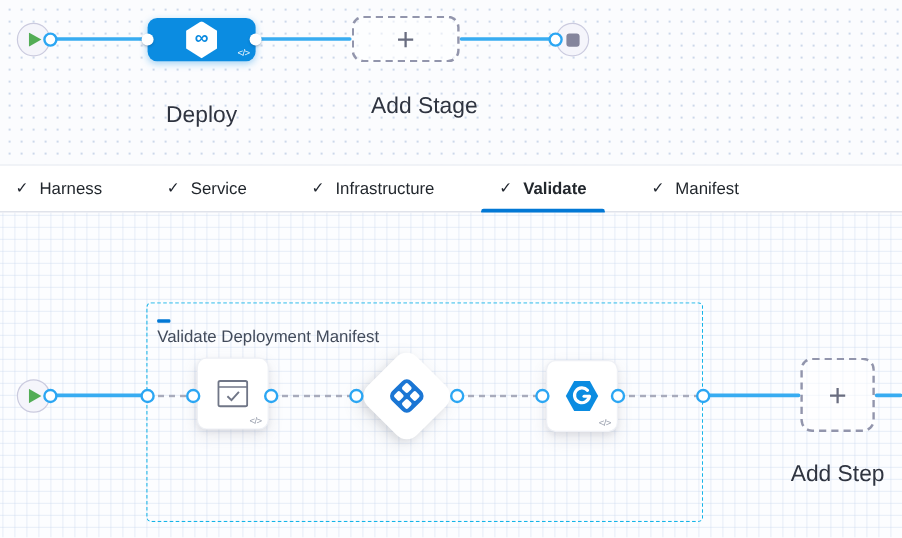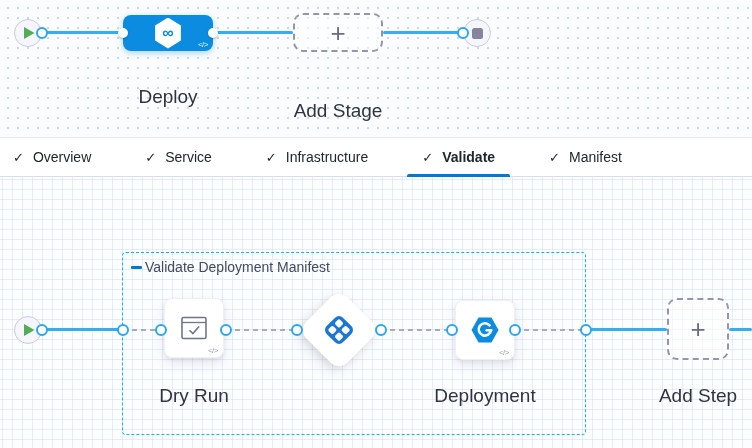--- a/index.html
+++ b/index.html
@@ -89,21 +89,21 @@
   }
   .hexagon span { font-size:16px; font-weight:700; color:#0a8ae0; line-height:1; }
   .deploy-node .code-badge { color:rgba(255,255,255,.92); }
 
   
   .group-box {
     position:absolute; left:122px; top:75px; width:464px; height:183px;
     border:1px dashed #14b4e8; border-radius:4px; z-index:0;
   }
   .group-label { position:absolute; left:131px; top:82px; display:flex;
-    align-items:flex-start; gap:3px; z-index:2; }
+    align-items:flex-start; gap:3px; z-index:2;flex-direction:column; }
   .collapse-dash { width:11px; height:3px; background:#0278d5; border-radius:1px;
     margin-top:7px; cursor:pointer; }
   .group-label .txt { font-size:14px; color:#424b5b; }
 
   .diamond {
     position:absolute; left:310px; top:124px; width:58px; height:58px;
     background:#fff; border-radius:12px; transform:rotate(45deg); z-index:3; cursor:pointer;
     box-shadow:0 3px 6px rgba(40,41,61,.07),0 6px 14px rgba(96,97,112,.16);
   }
   .diamond-inner { width:100%; height:100%; transform:rotate(-45deg);
@@ -132,32 +132,32 @@
       </div>
       <span class="code-badge">&lt;/&gt;</span>
     </div>
     <div class="port-white" style="left:118px; top:28px;"></div>
     <div class="port-white" style="left:208px; top:28px;"></div>
     <div class="node-label" style="left:108px; top:74px;">Deploy</div>
 
     <div class="add-box" style="left:293px; top:13px; width:90px; height:39px;">
       <span class="plus">+</span>
     </div>
-    <div class="node-label" style="left:278px; top:88px;">Add Stage</div>
+    <div class="node-label" style="left:278px; top:66px;text-align:right;">Add Stage</div>
 
     <div class="port" style="left:457px; top:27px;"></div>
     <div class="terminal" style="left:463px; top:19px;">
       <div class="stop-square"></div>
     </div>
   </div>
 
   <div class="tabbar">
     <div class="tab">
       <span class="check">✓</span>
-      <span>Overview</span>
+      <span>Harness</span>
     </div>
     <div class="tab">
       <span class="check">✓</span>
       <span>Service</span>
     </div>
     <div class="tab">
       <span class="check">✓</span>
       <span>Infrastructure</span>
     </div>
     <div class="tab active">
@@ -203,21 +203,20 @@
     <div class="port" style="left:580px; top:147px;"></div>
 
     <div class="card" style="left:164px; top:121px;">
       <svg width="26" height="24" viewBox="0 0 26 24">
         <rect x="1" y="1.5" width="24" height="21" rx="1.5" fill="#fff" stroke="#707687" stroke-width="1.6"></rect>
         <line x1="1" y1="6.5" x2="25" y2="6.5" stroke="#707687" stroke-width="1.3"></line>
         <path d="M8.5 14.2 l3.4 3.3 l6.2 -7" fill="none" stroke="#707687" stroke-width="1.6"></path>
       </svg>
       <span class="code-badge">&lt;/&gt;</span>
     </div>
-    <div class="node-label" style="left:134px; top:196px;">Dry Run</div>
 
     <div class="diamond">
       <div class="diamond-inner">
         <svg width="38" height="38" viewBox="0 0 38 38">
           <g transform="rotate(45 19 19)">
             <rect x="7.5" y="7.5" width="23" height="23" rx="5.5" fill="#1b76d4"></rect>
             <rect x="11" y="11" width="6.6" height="6.6" rx="1.6" fill="#fff"></rect>
             <rect x="20.4" y="11" width="6.6" height="6.6" rx="1.6" fill="#fff"></rect>
             <rect x="11" y="20.4" width="6.6" height="6.6" rx="1.6" fill="#fff"></rect>
             <rect x="20.4" y="20.4" width="6.6" height="6.6" rx="1.6" fill="#fff"></rect>
@@ -230,21 +229,20 @@
 
     <div class="card" style="left:455px; top:123px;">
       <svg width="30" height="28" viewBox="0 0 30 28">
         <polygon points="8.5,1.5 21.5,1.5 28.5,14 21.5,26.5 8.5,26.5 1.5,14" fill="#0b8ce1"></polygon>
         <path d="M19.6 9.3 A6.2 6.2 0 1 0 21.1 14.2" fill="none" stroke="#fff" stroke-width="2.6" stroke-linecap="round"></path>
         <path d="M21.1 14.2 h-4.4" stroke="#fff" stroke-width="2.6" stroke-linecap="round"></path>
       </svg>
       <span class="code-badge">&lt;/&gt;</span>
     </div>
     <div class="node-label" style="left:425px; top:196px;">
-      <div>Deployment</div>
     </div>
 
     <div class="add-box" style="left:667px; top:121px; width:62px; height:62px;">
       <span class="plus">+</span>
     </div>
     <div class="node-label" style="left:638px; top:196px;">Add Step</div>
   </div>
 </div>
 
 </body></html>

